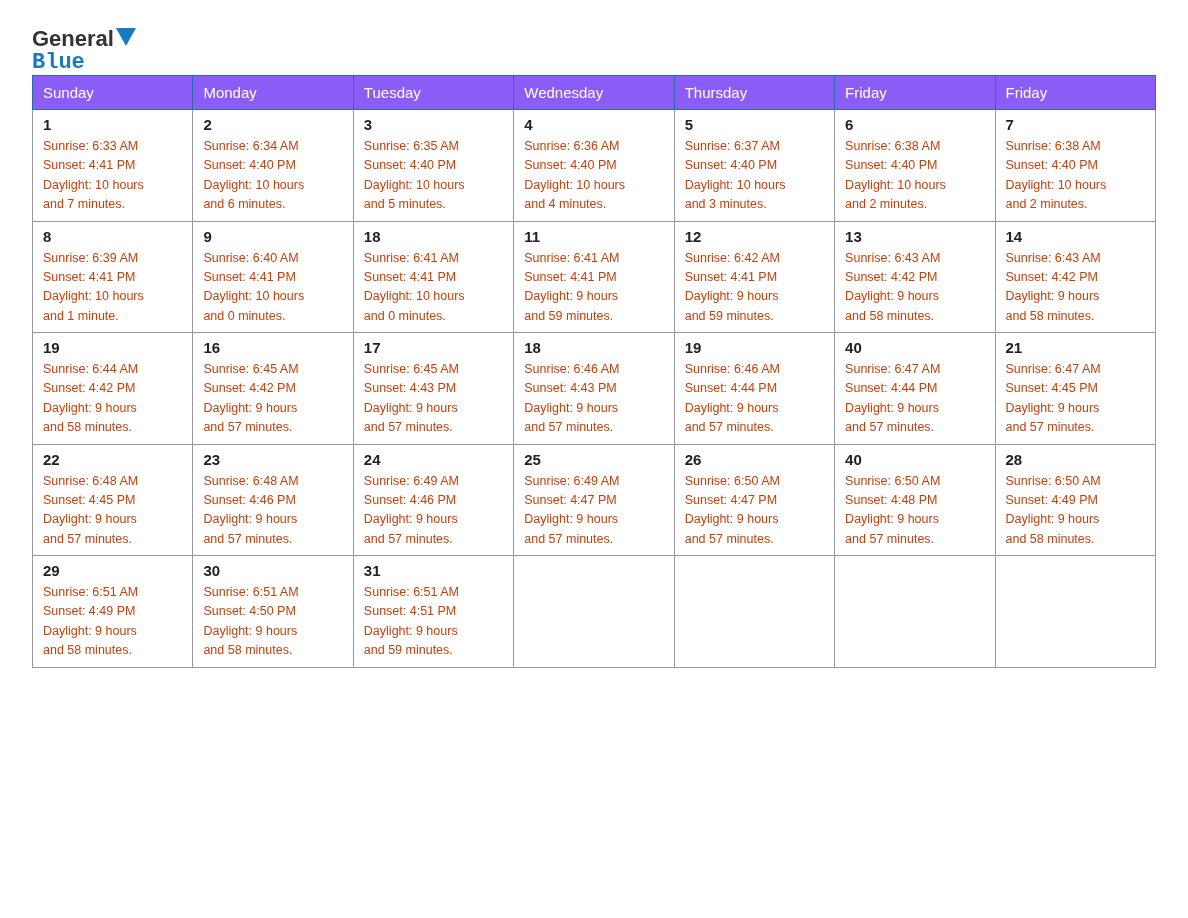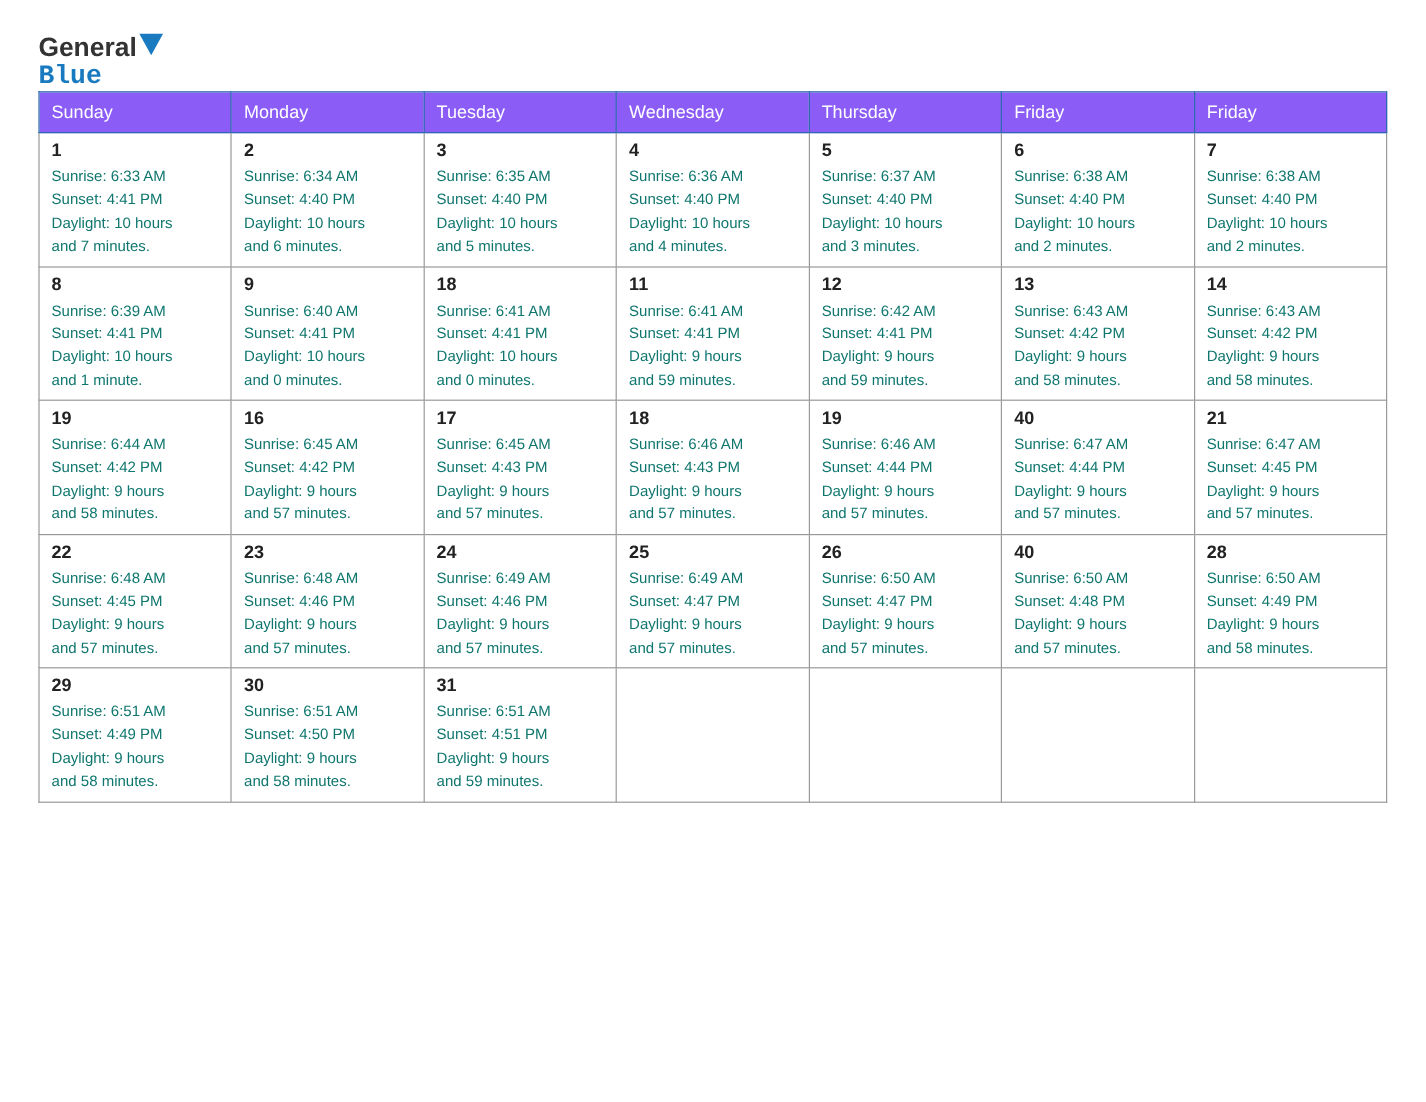--- a/index.html
+++ b/index.html
@@ -65,21 +65,21 @@
     }
     tbody tr td .day-num {
       font-size: 15px;
       font-weight: bold;
       margin-bottom: 4px;
       color: #222;
     }
     tbody tr td .day-info {
       font-size: 12.5px;
       line-height: 1.55;
-      color: #0f766e;
+      color: #c2410c;
     }
     tbody tr {
       height: 100px;
     }
     tbody tr.last-row td {
       height: 90px;
     }
     .empty-cell { background: #fff; }
   </style>
 </head>

